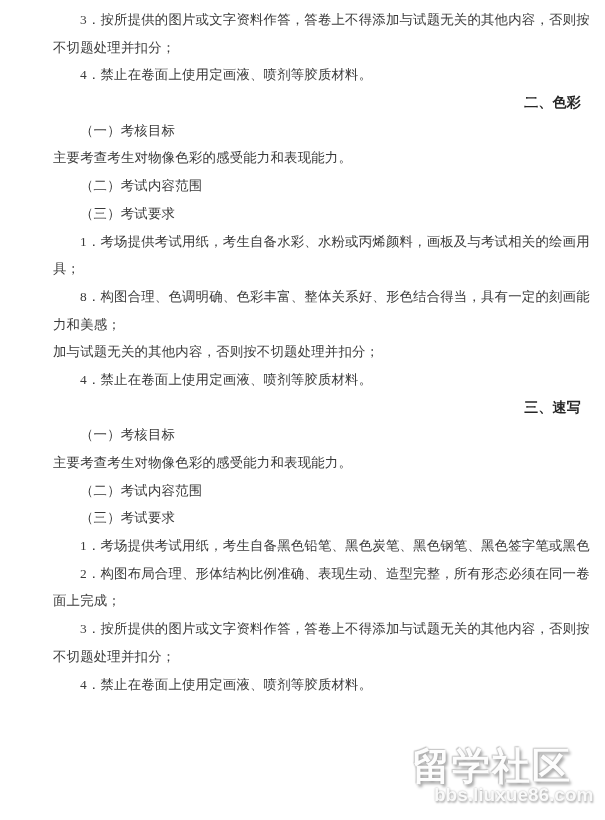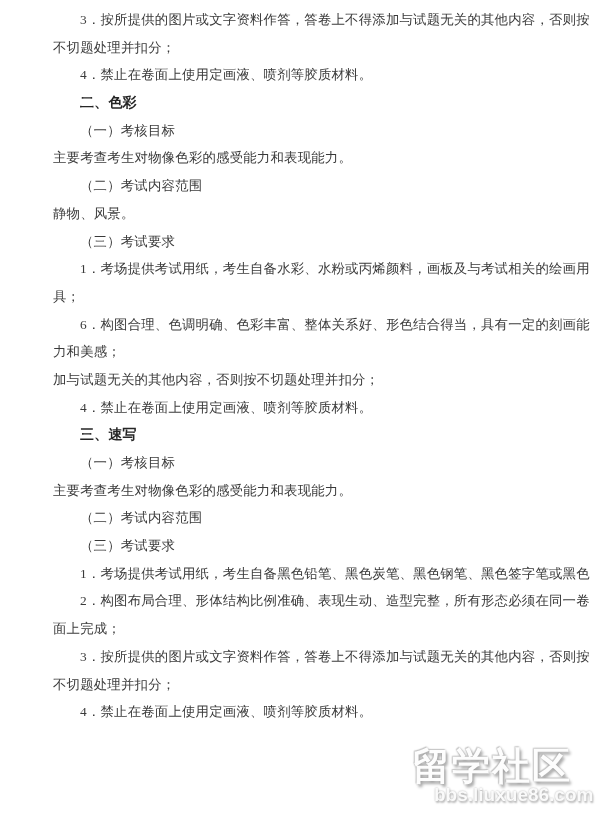--- a/index.html
+++ b/index.html
@@ -24,20 +24,21 @@
     height: 27.7px;
     color: #3a3a3a;
     white-space: nowrap;
     letter-spacing: 0.2px;
   }
   .indent { text-indent: 27px; }
   .heading {
     font-weight: bold;
     color: #262626;
     font-size: 14px;
+    text-align: right;
   }
   .watermark {
     position: absolute;
     left: 406px;
     top: 744px;
     width: 172px;
     text-align: center;
     font-family: "Liberation Sans", "DejaVu Sans", sans-serif;
     pointer-events: none;
   }
@@ -65,25 +66,24 @@
 <body>
 
 <div class="page">
   <div class="line indent">3．按所提供的图片或文字资料作答，答卷上不得添加与试题无关的其他内容，否则按</div>
   <div class="line">不切题处理并扣分；</div>
   <div class="line indent">4．禁止在卷面上使用定画液、喷剂等胶质材料。</div>
   <div class="line indent heading">二、色彩</div>
   <div class="line indent">（一）考核目标</div>
   <div class="line">主要考查考生对物像色彩的感受能力和表现能力。</div>
   <div class="line indent">（二）考试内容范围</div>
-  <div class="line">静物、风景。</div>
   <div class="line indent">（三）考试要求</div>
   <div class="line indent">1．考场提供考试用纸，考生自备水彩、水粉或丙烯颜料，画板及与考试相关的绘画用</div>
   <div class="line">具；</div>
-  <div class="line indent">6．构图合理、色调明确、色彩丰富、整体关系好、形色结合得当，具有一定的刻画能</div>
+  <div class="line indent">8．构图合理、色调明确、色彩丰富、整体关系好、形色结合得当，具有一定的刻画能</div>
   <div class="line">力和美感；</div>
   <div class="line">加与试题无关的其他内容，否则按不切题处理并扣分；</div>
   <div class="line indent">4．禁止在卷面上使用定画液、喷剂等胶质材料。</div>
   <div class="line indent heading">三、速写</div>
   <div class="line indent">（一）考核目标</div>
   <div class="line">主要考查考生对物像色彩的感受能力和表现能力。</div>
   <div class="line indent">（二）考试内容范围</div>
   <div class="line indent">（三）考试要求</div>
   <div class="line indent">1．考场提供考试用纸，考生自备黑色铅笔、黑色炭笔、黑色钢笔、黑色签字笔或黑色</div>
   <div class="line indent">2．构图布局合理、形体结构比例准确、表现生动、造型完整，所有形态必须在同一卷</div>

